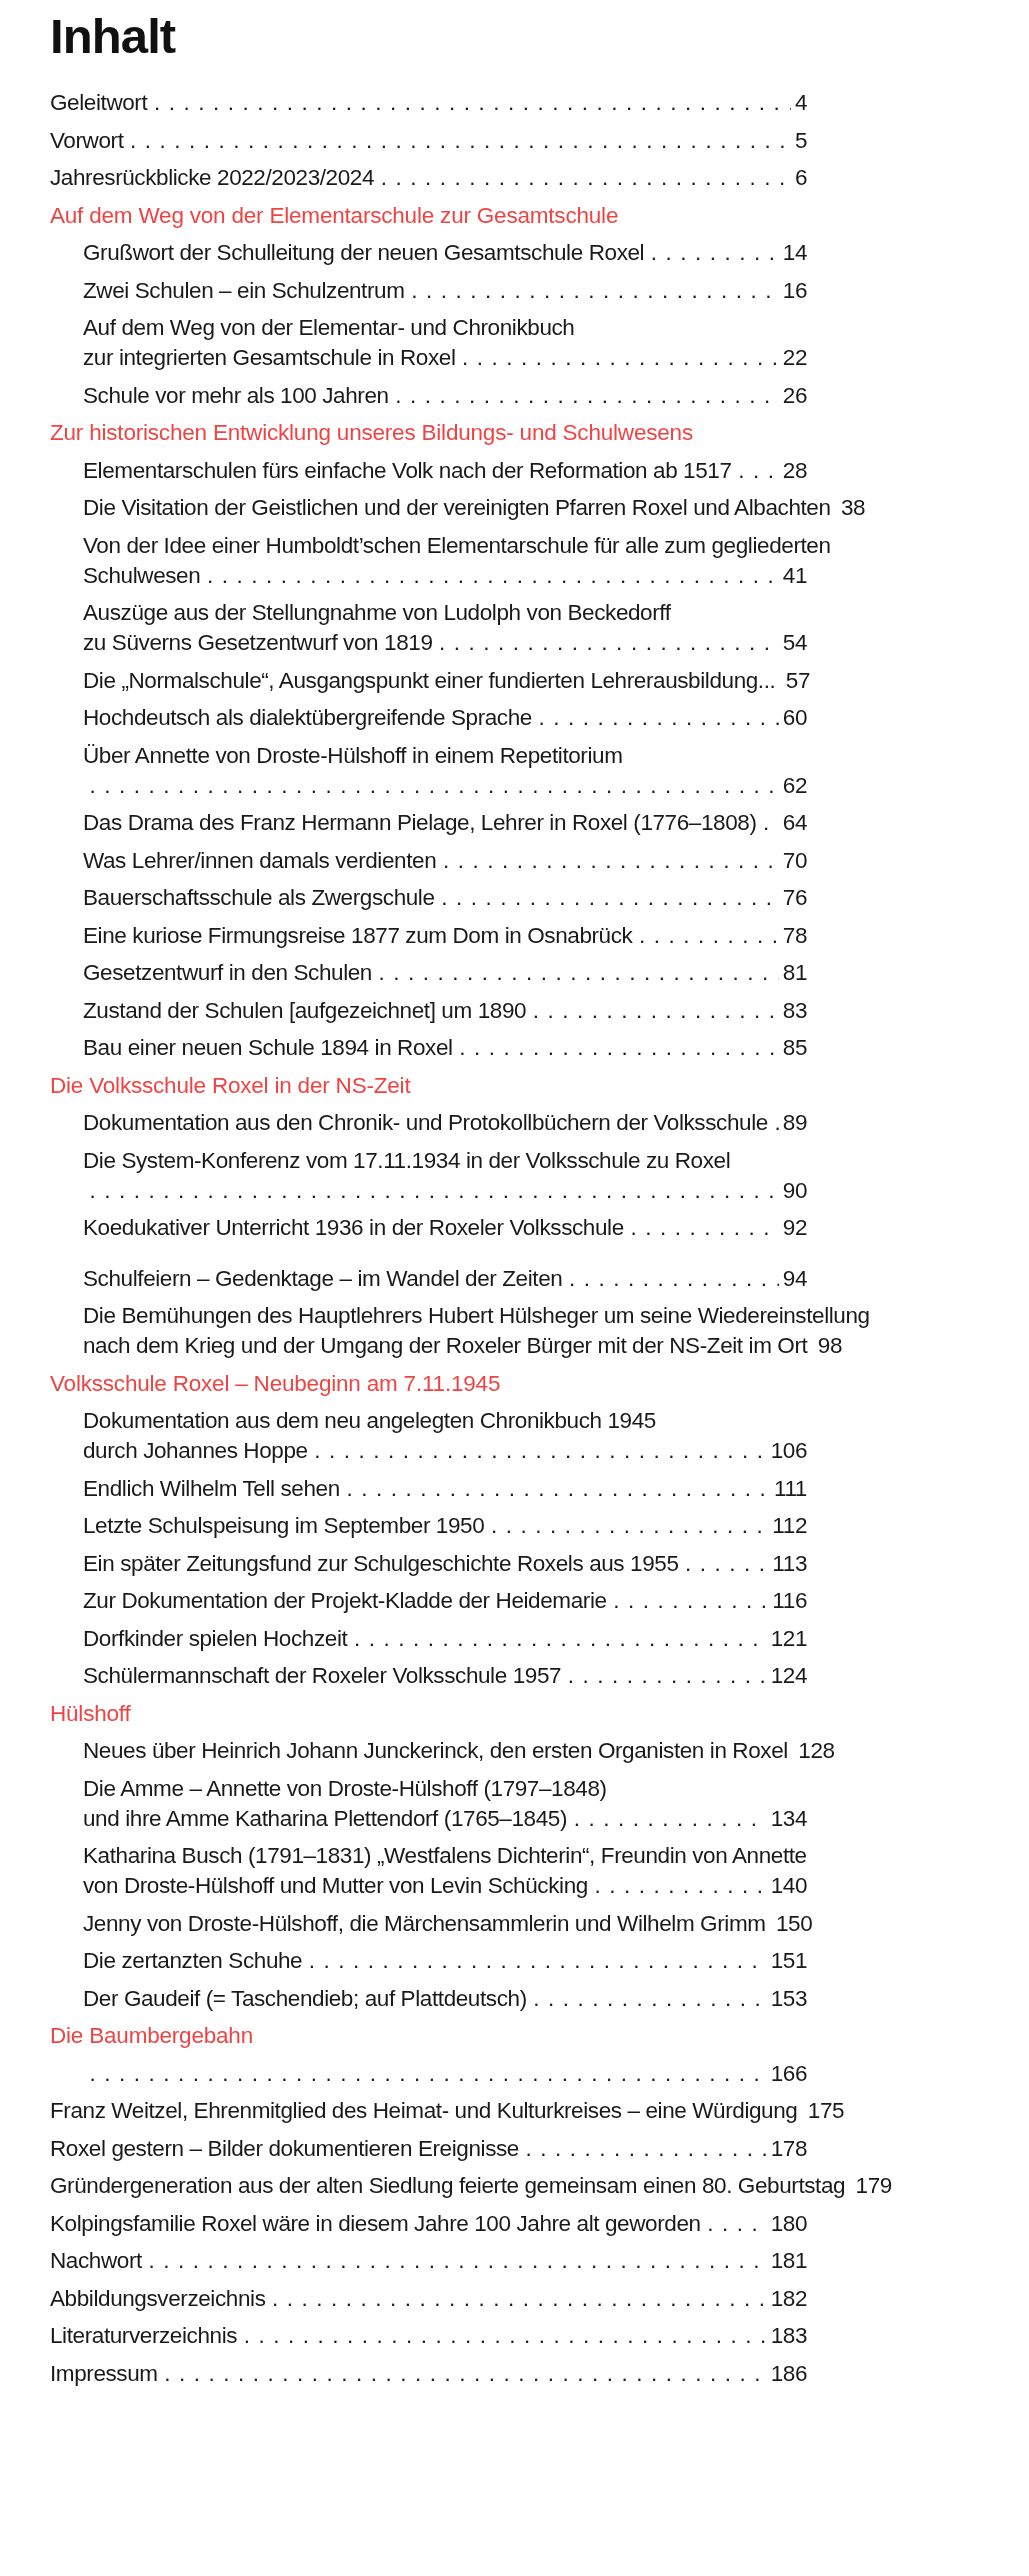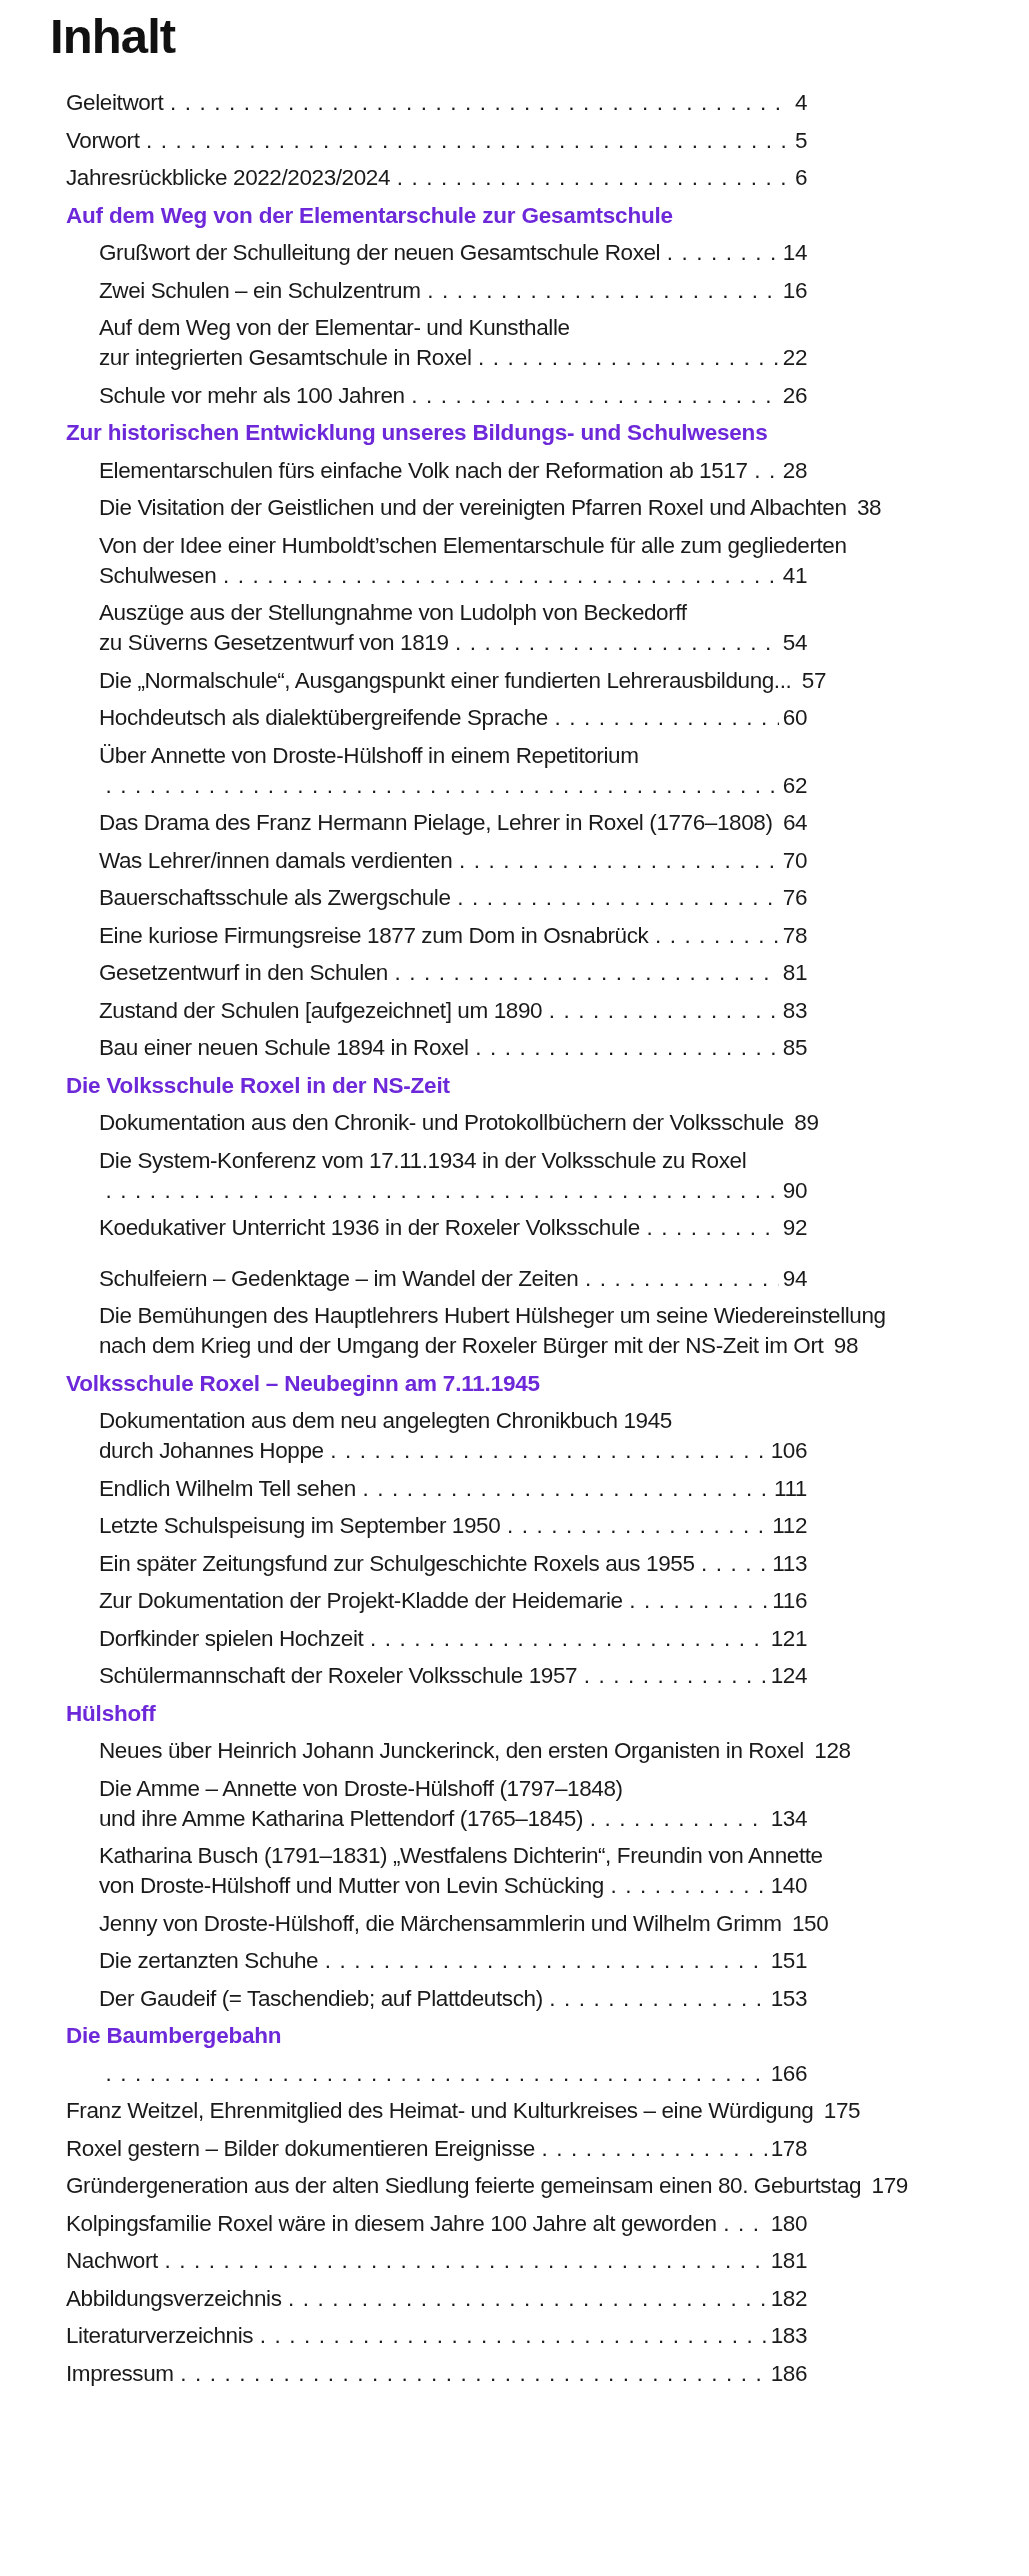--- a/index.html
+++ b/index.html
@@ -30,29 +30,28 @@
   }
   .toc {
     width: 100%;
   }
   .entry {
     font-size: 22.5px;
     line-height: 30px;
     letter-spacing: -0.4px;
     margin-bottom: 7.5px;
     font-weight: 400;
-    margin-left: 16px;
   }
   .entry.indent {
     padding-left: 33px;
   }
   .entry.bold {
-    font-weight: 700;
+    font-weight: 400;
     letter-spacing: -0.2px;
-    color: #6d28d9;
+    color: #ef4444;
   }
   .entry.extra-gap {
     margin-top: 20.7px;
   }
   .row {
     display: flex;
     align-items: baseline;
     width: 100%;
   }
   .t {
@@ -127,21 +126,21 @@
       </div>
       <div class="entry indent">
         <div class="row">
           <span class="t">Zwei Schulen – ein Schulzentrum</span>
           <span class="dots">........................................................................................................................</span>
           <span class="pg">16</span>
         </div>
       </div>
       <div class="entry indent">
         <div class="row">
-          <span class="t">Auf dem Weg von der Elementar- und Kunsthalle</span>
+          <span class="t">Auf dem Weg von der Elementar- und Chronikbuch</span>
         </div>
         <div class="row">
           <span class="t">zur integrierten Gesamtschule in Roxel</span>
           <span class="dots">........................................................................................................................</span>
           <span class="pg">22</span>
         </div>
       </div>
       <div class="entry indent">
         <div class="row">
           <span class="t">Schule vor mehr als 100 Jahren</span>

